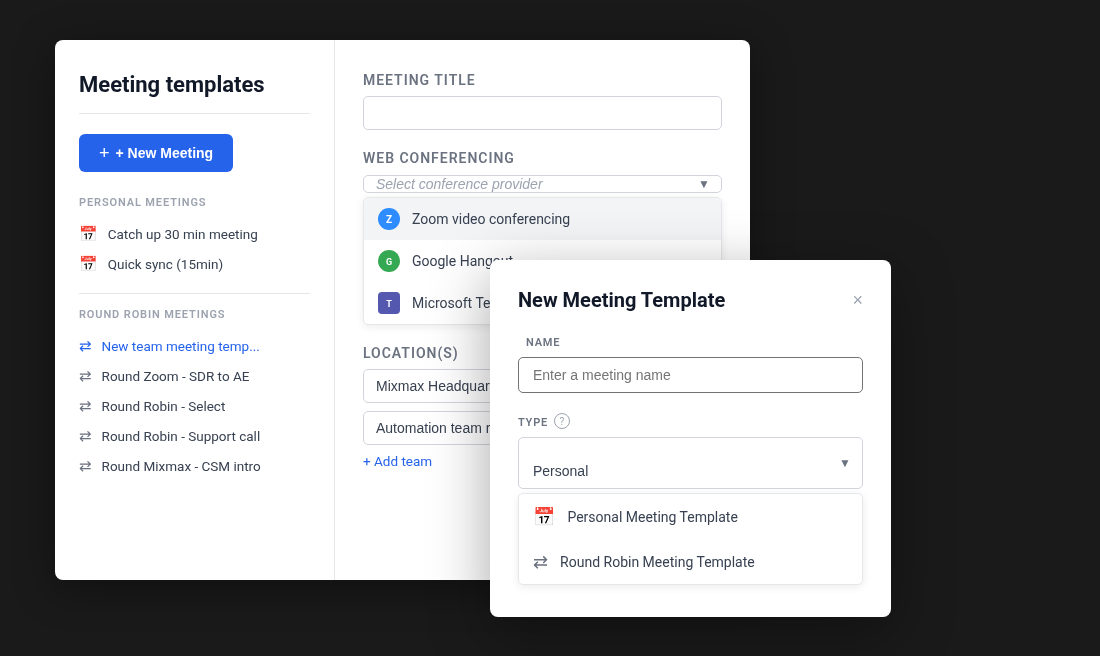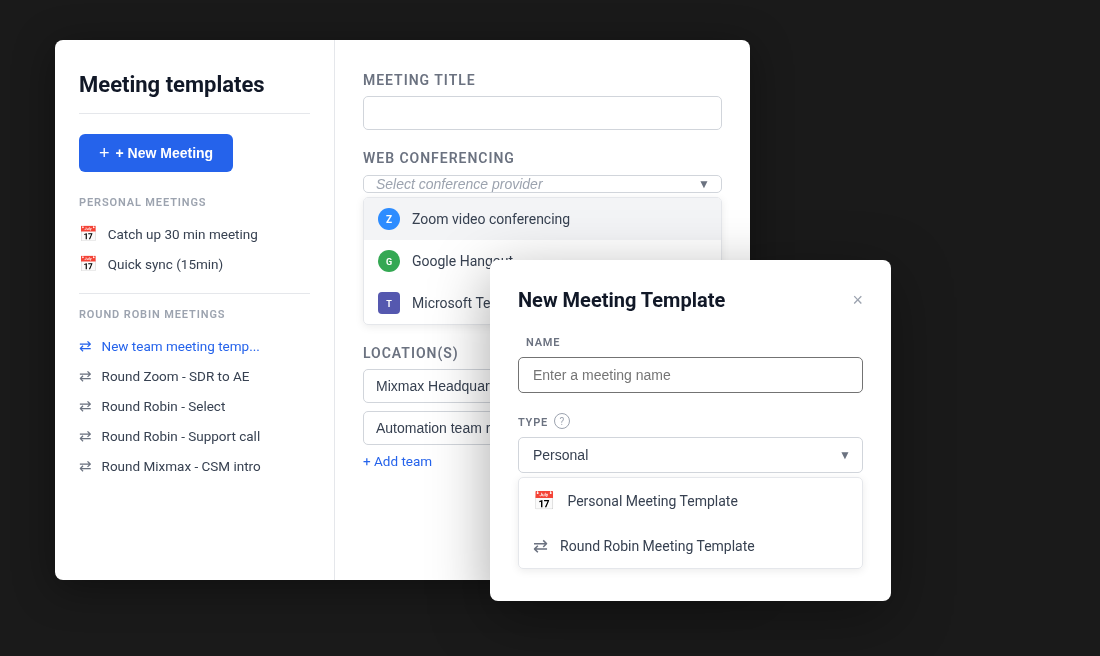--- a/index.html
+++ b/index.html
@@ -347,21 +347,21 @@
 
     .modal-select-wrapper {
       position: relative;
       margin-bottom: 4px;
     }
 
     .modal-select {
       width: 100%;
       border: 1px solid #d1d5db;
       border-radius: 5px;
-      padding: 9px 36px 9px 14px;
+      padding: 25px 36px 9px 14px;
       font-size: 14px;
       color: #374151;
       appearance: none;
       background: #fff;
       cursor: pointer;
     }
 
     .modal-select-arrow {
       position: absolute;
       right: 12px;

